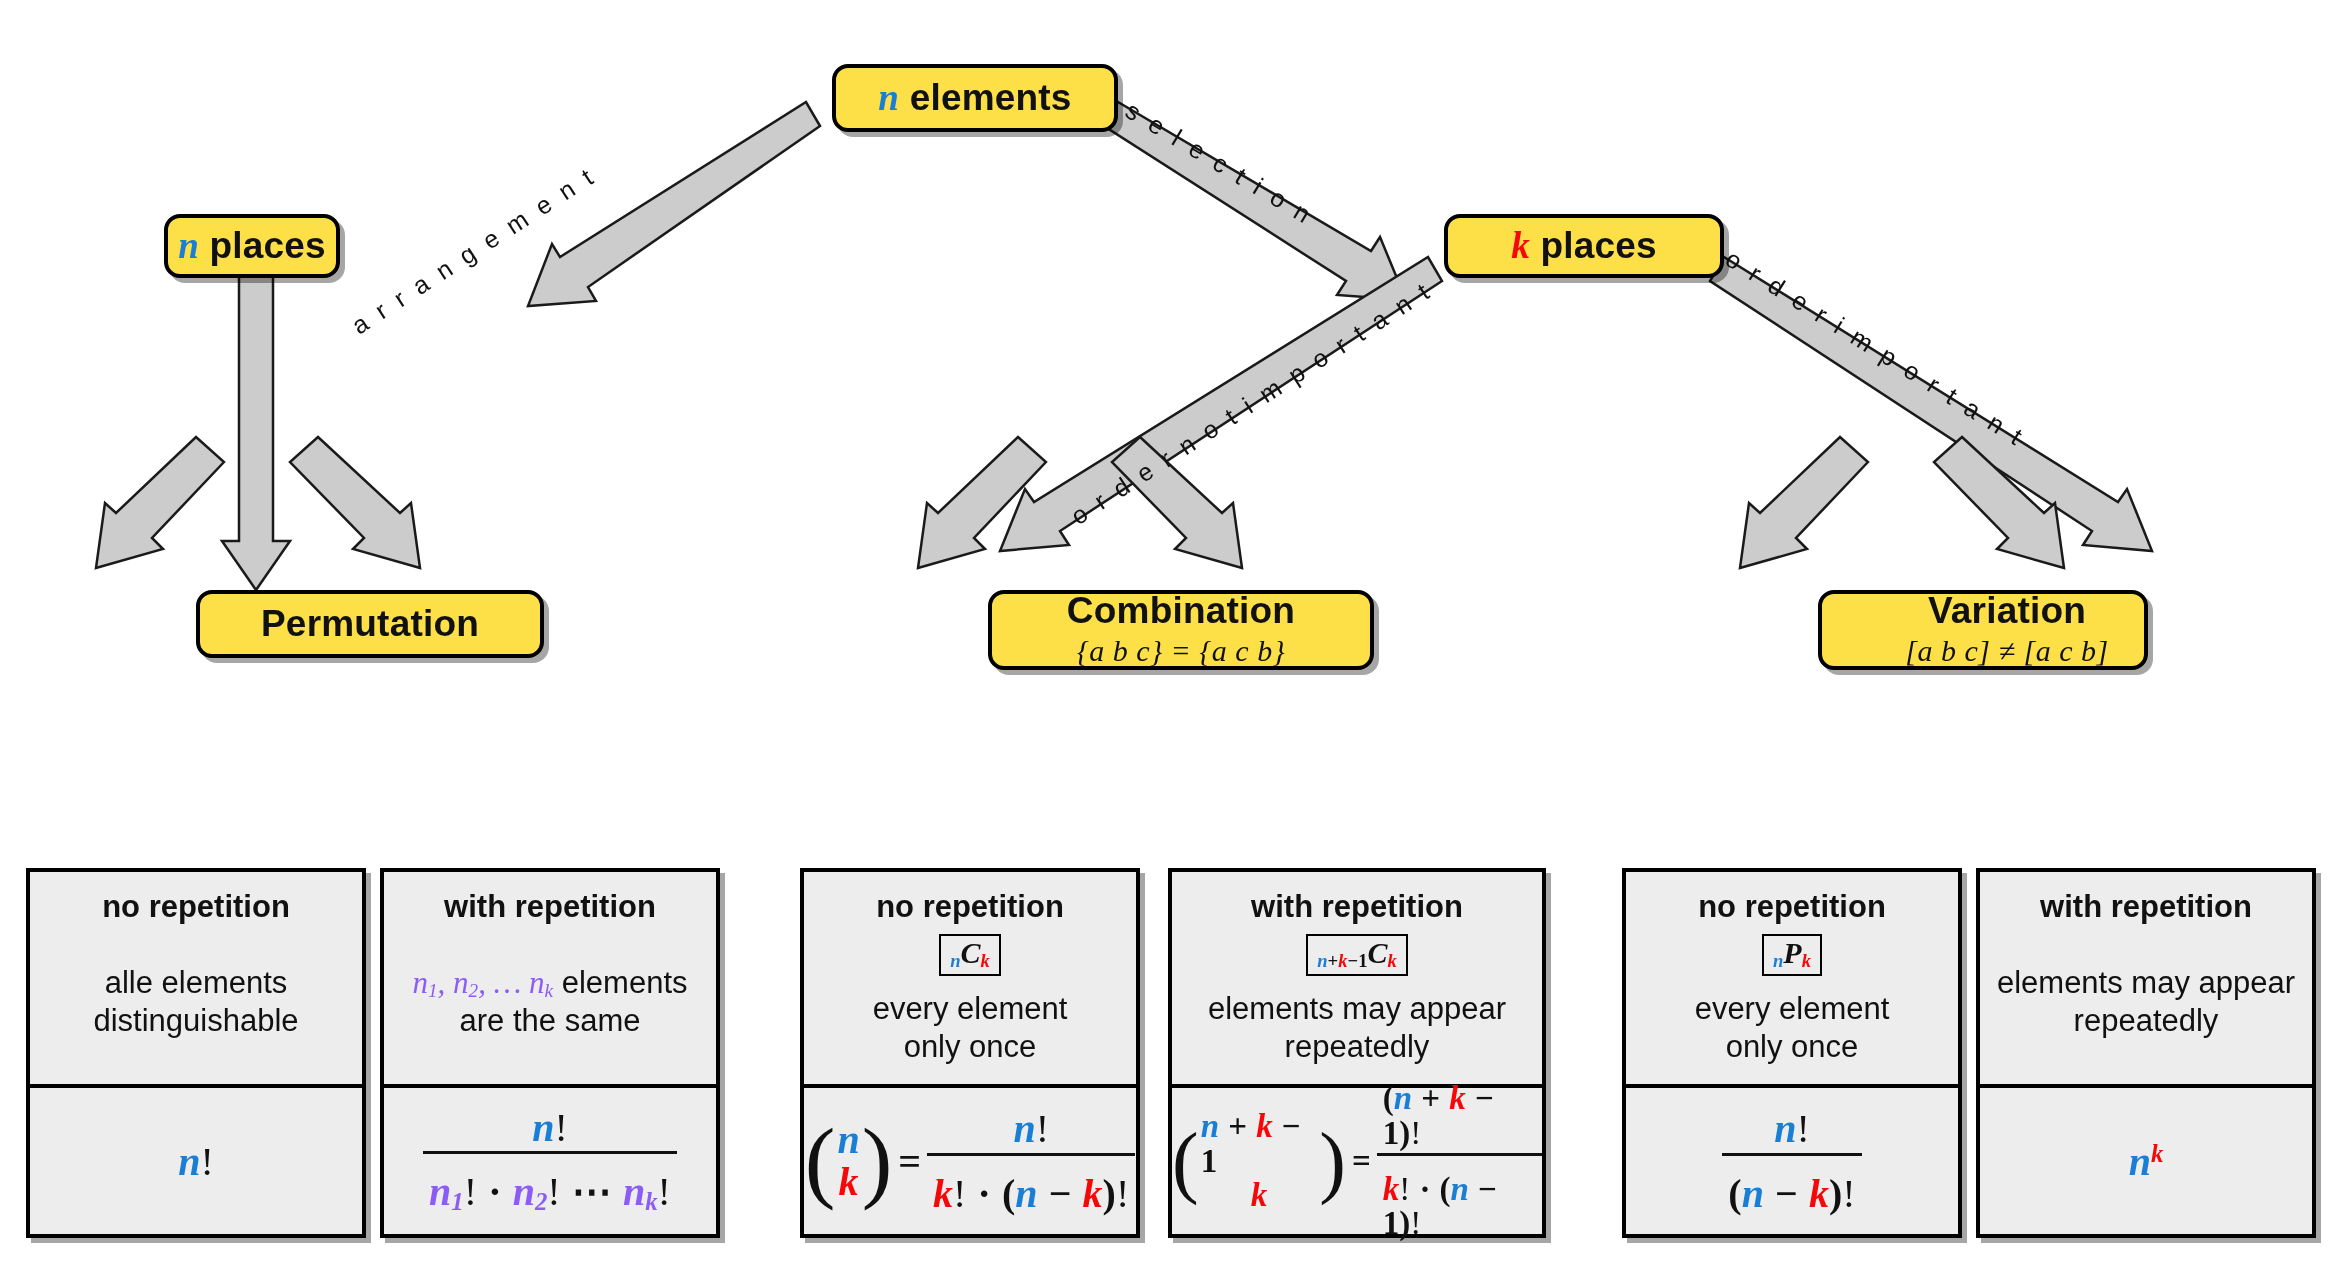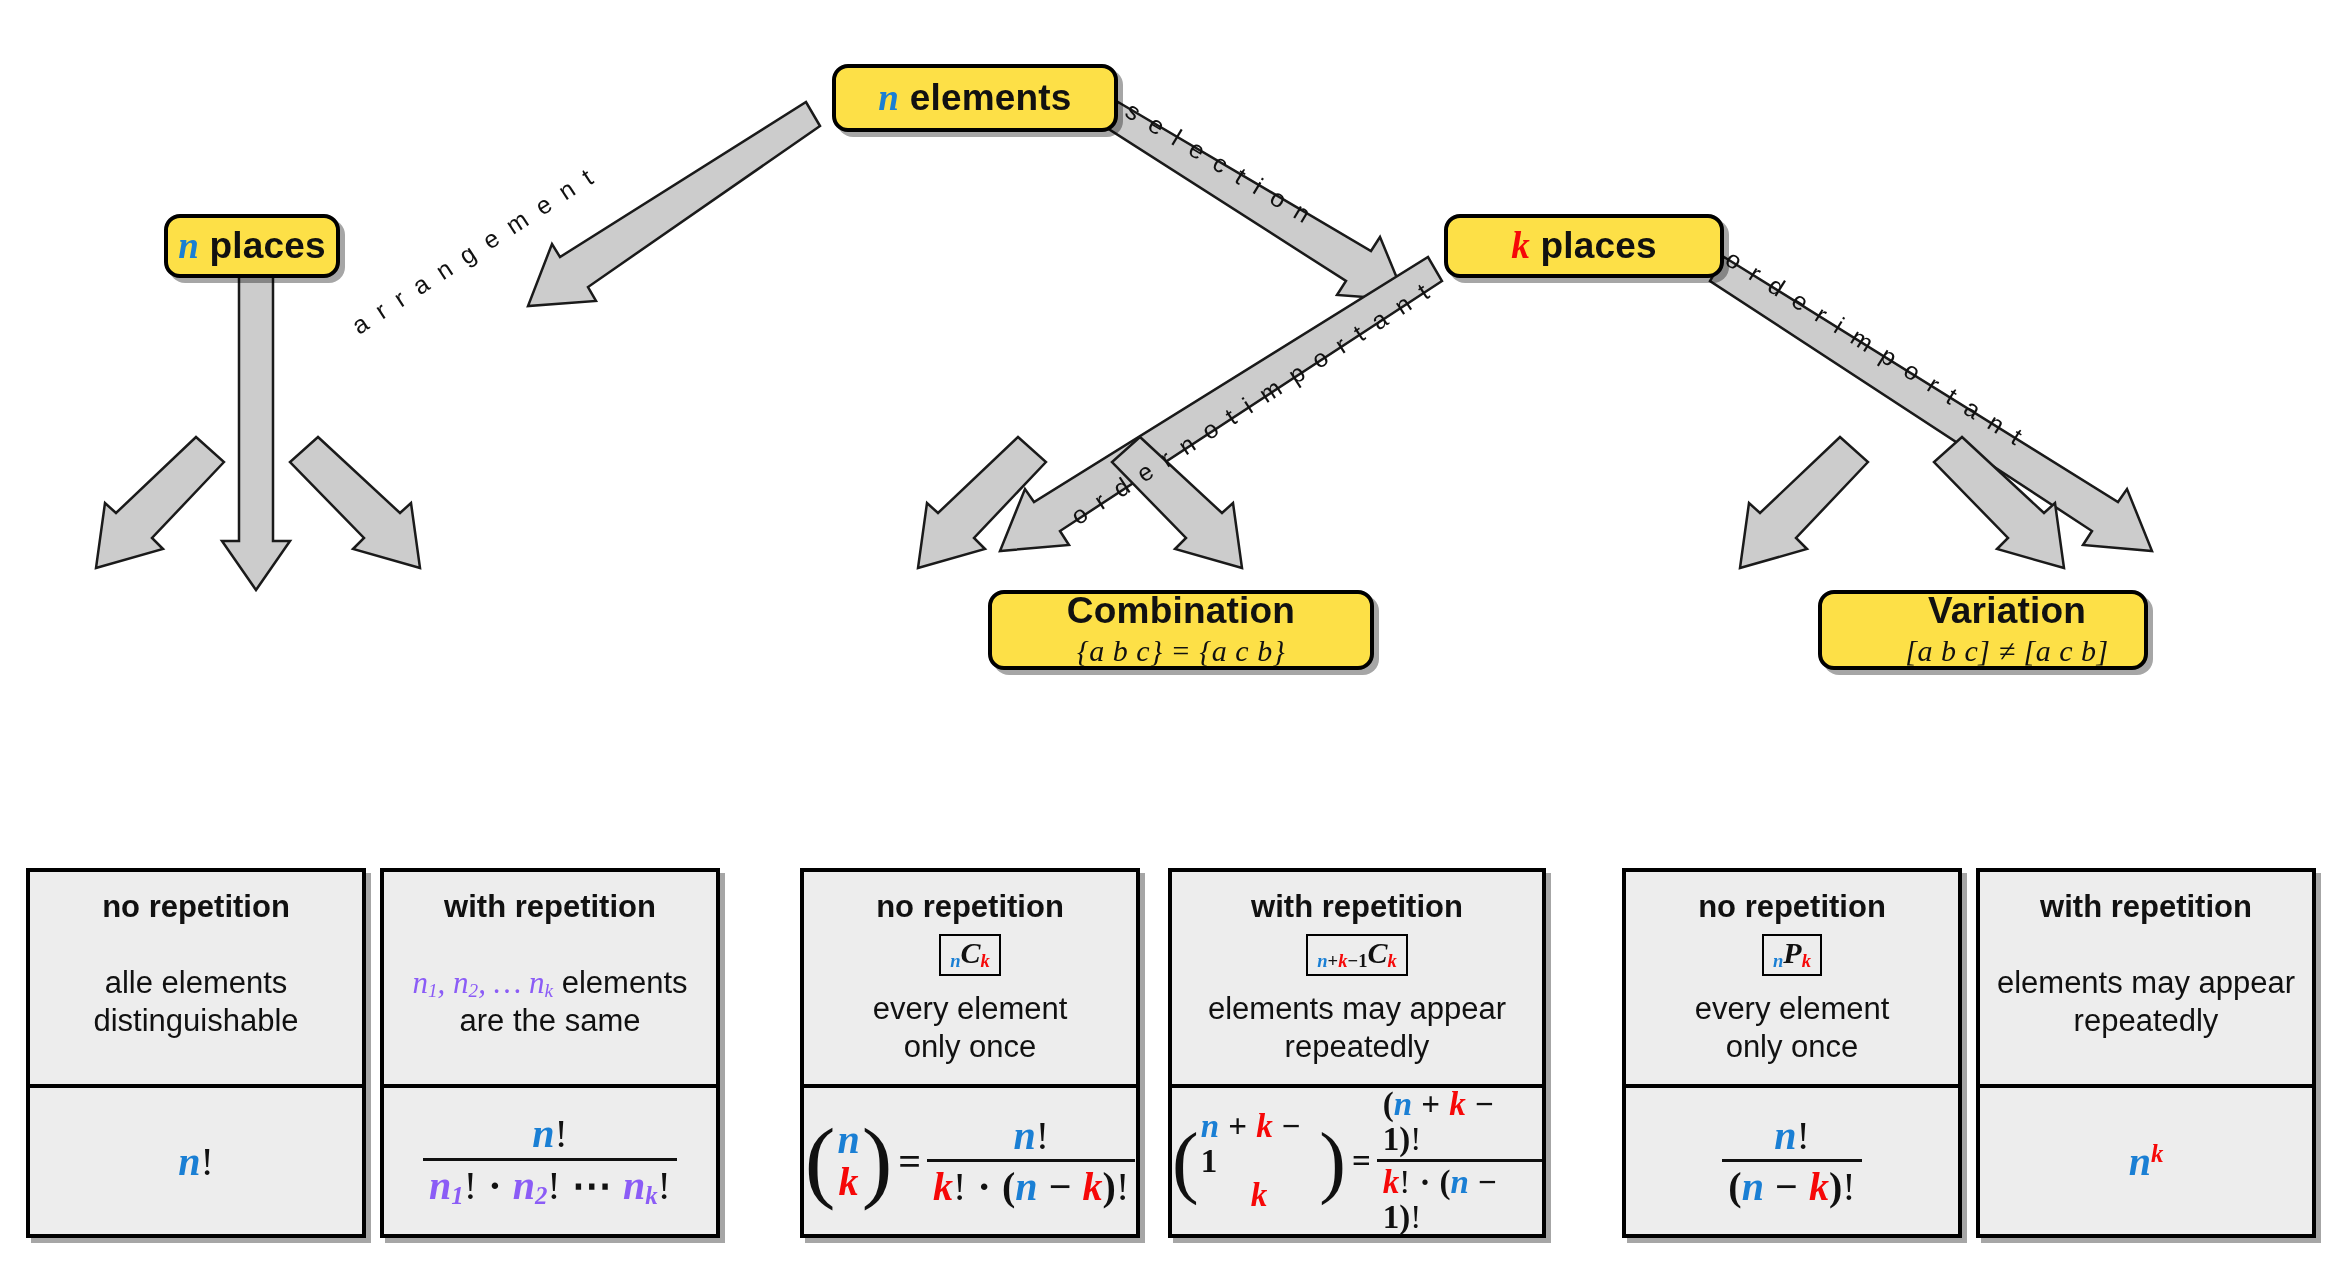--- a/index.html
+++ b/index.html
@@ -38,21 +38,21 @@
   .bang{font-family:"Liberation Serif","DejaVu Serif",serif;font-style:normal;color:#111;}
   .blue{color:#1a7fd4;}
   .red{color:#f60808;}
   .green{color:#8b5cf6;}
   sub{font-size:.62em;vertical-align:-.22em;}
   sup{font-size:.62em;vertical-align:.52em;}
 
   .frac{display:inline-flex;flex-direction:column;align-items:center;
         vertical-align:middle;line-height:1.06;}
   .frac .num{padding:0 6px 2px 6px;}
-  .frac .den{border-top:3px solid #111;padding:3px 6px 0 6px;}
+  .frac .den{border-top:3px solid #111;padding:16px 6px 0 6px;}
   .fml{font-size:40px;display:flex;align-items:center;justify-content:center;gap:6px;}
   .binom{display:inline-flex;align-items:center;}
   .paren{font-family:"Liberation Serif","DejaVu Serif",serif;font-style:normal;
          font-size:92px;line-height:.78;font-weight:400;}
   .stack{display:inline-flex;flex-direction:column;align-items:center;line-height:1.05;
          padding:0 2px;}
 
   
   .elabel{position:absolute;font-size:25px;letter-spacing:3.5px;white-space:nowrap;
           transform-origin:0 0;color:#111;}
@@ -105,20 +105,23 @@
     </div>
   </div>
 
   <div class="node" style="left:1444px;top:214px;width:280px;height:64px;">
     <div class="title">
       <span class="m red">k</span>
       <span>places</span>
     </div>
   </div>
 
+  <div class="node" style="left:196px;top:590px;width:348px;height:68px;">
+    <div class="title">Permutation</div>
+  </div>
 
   <div class="node" style="left:988px;top:590px;width:386px;height:80px;">
     <div class="title">Combination</div>
     <div class="sub">{a b c} = {a c b}</div>
   </div>
 
   <div class="node" style="left:1818px;top:590px;width:330px;height:80px;padding-left:48px;">
     <div class="title">Variation</div>
     <div class="sub">[a b c] ≠ [a c b]</div>
   </div>

